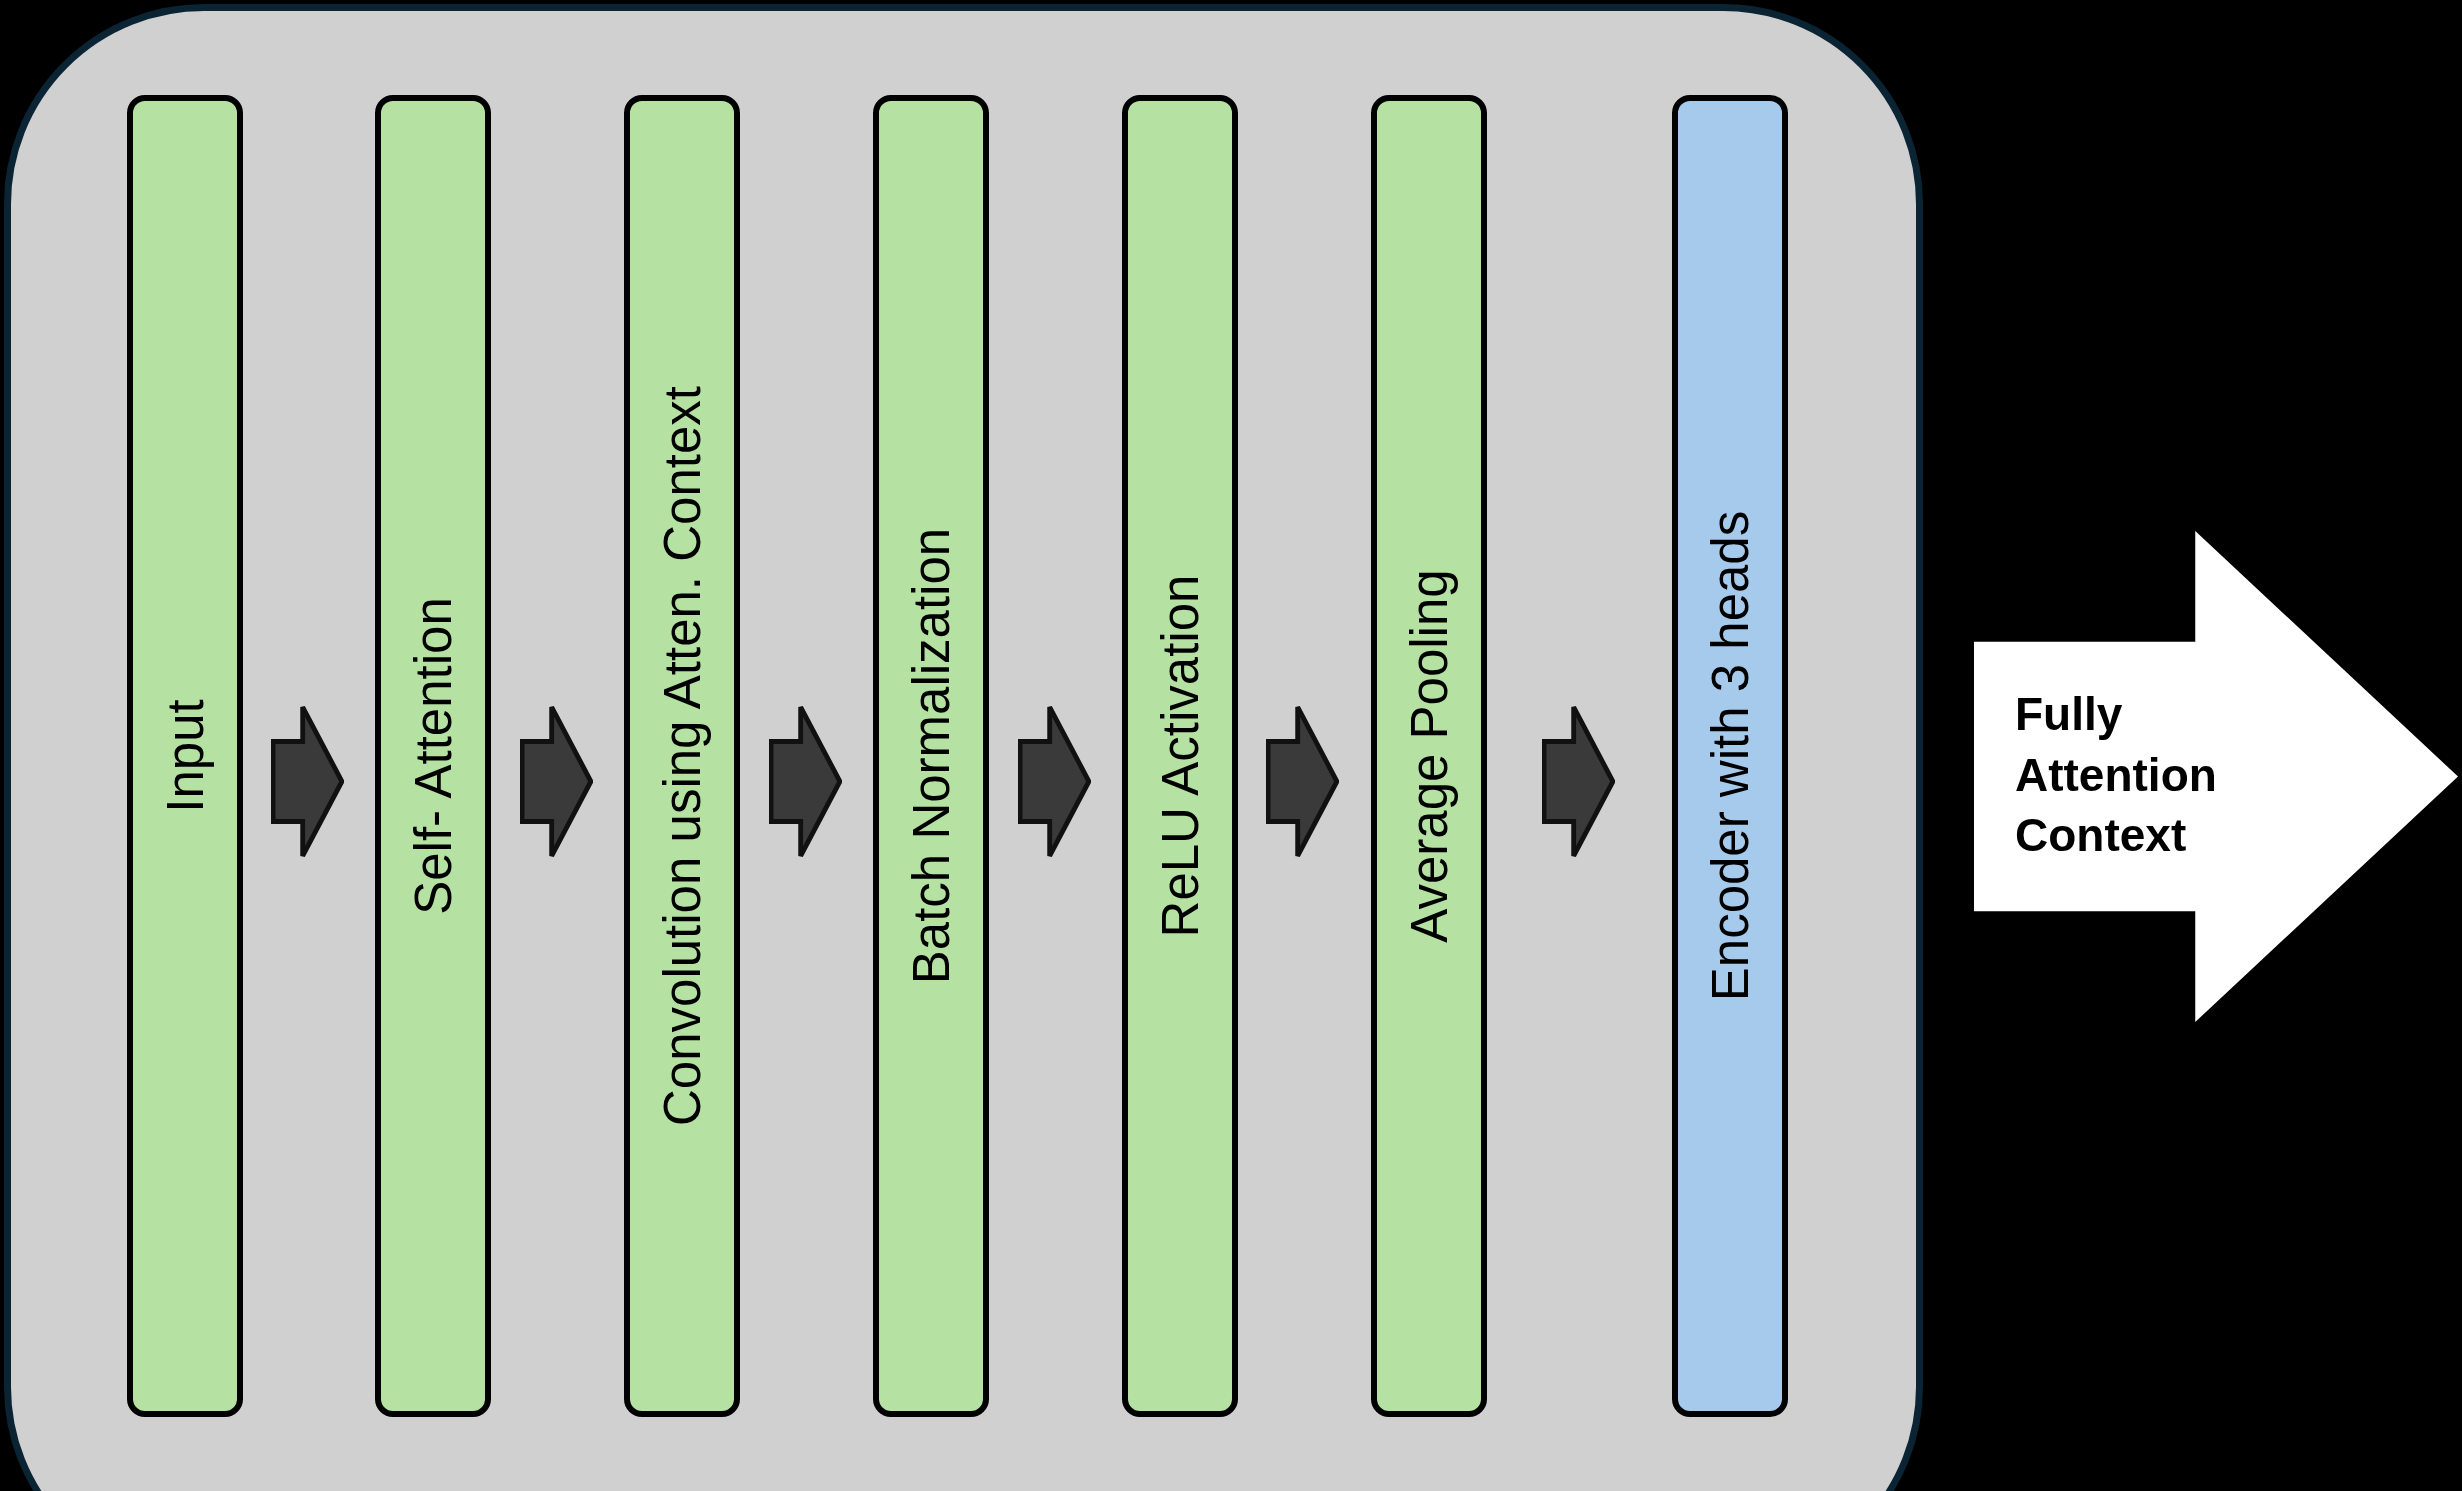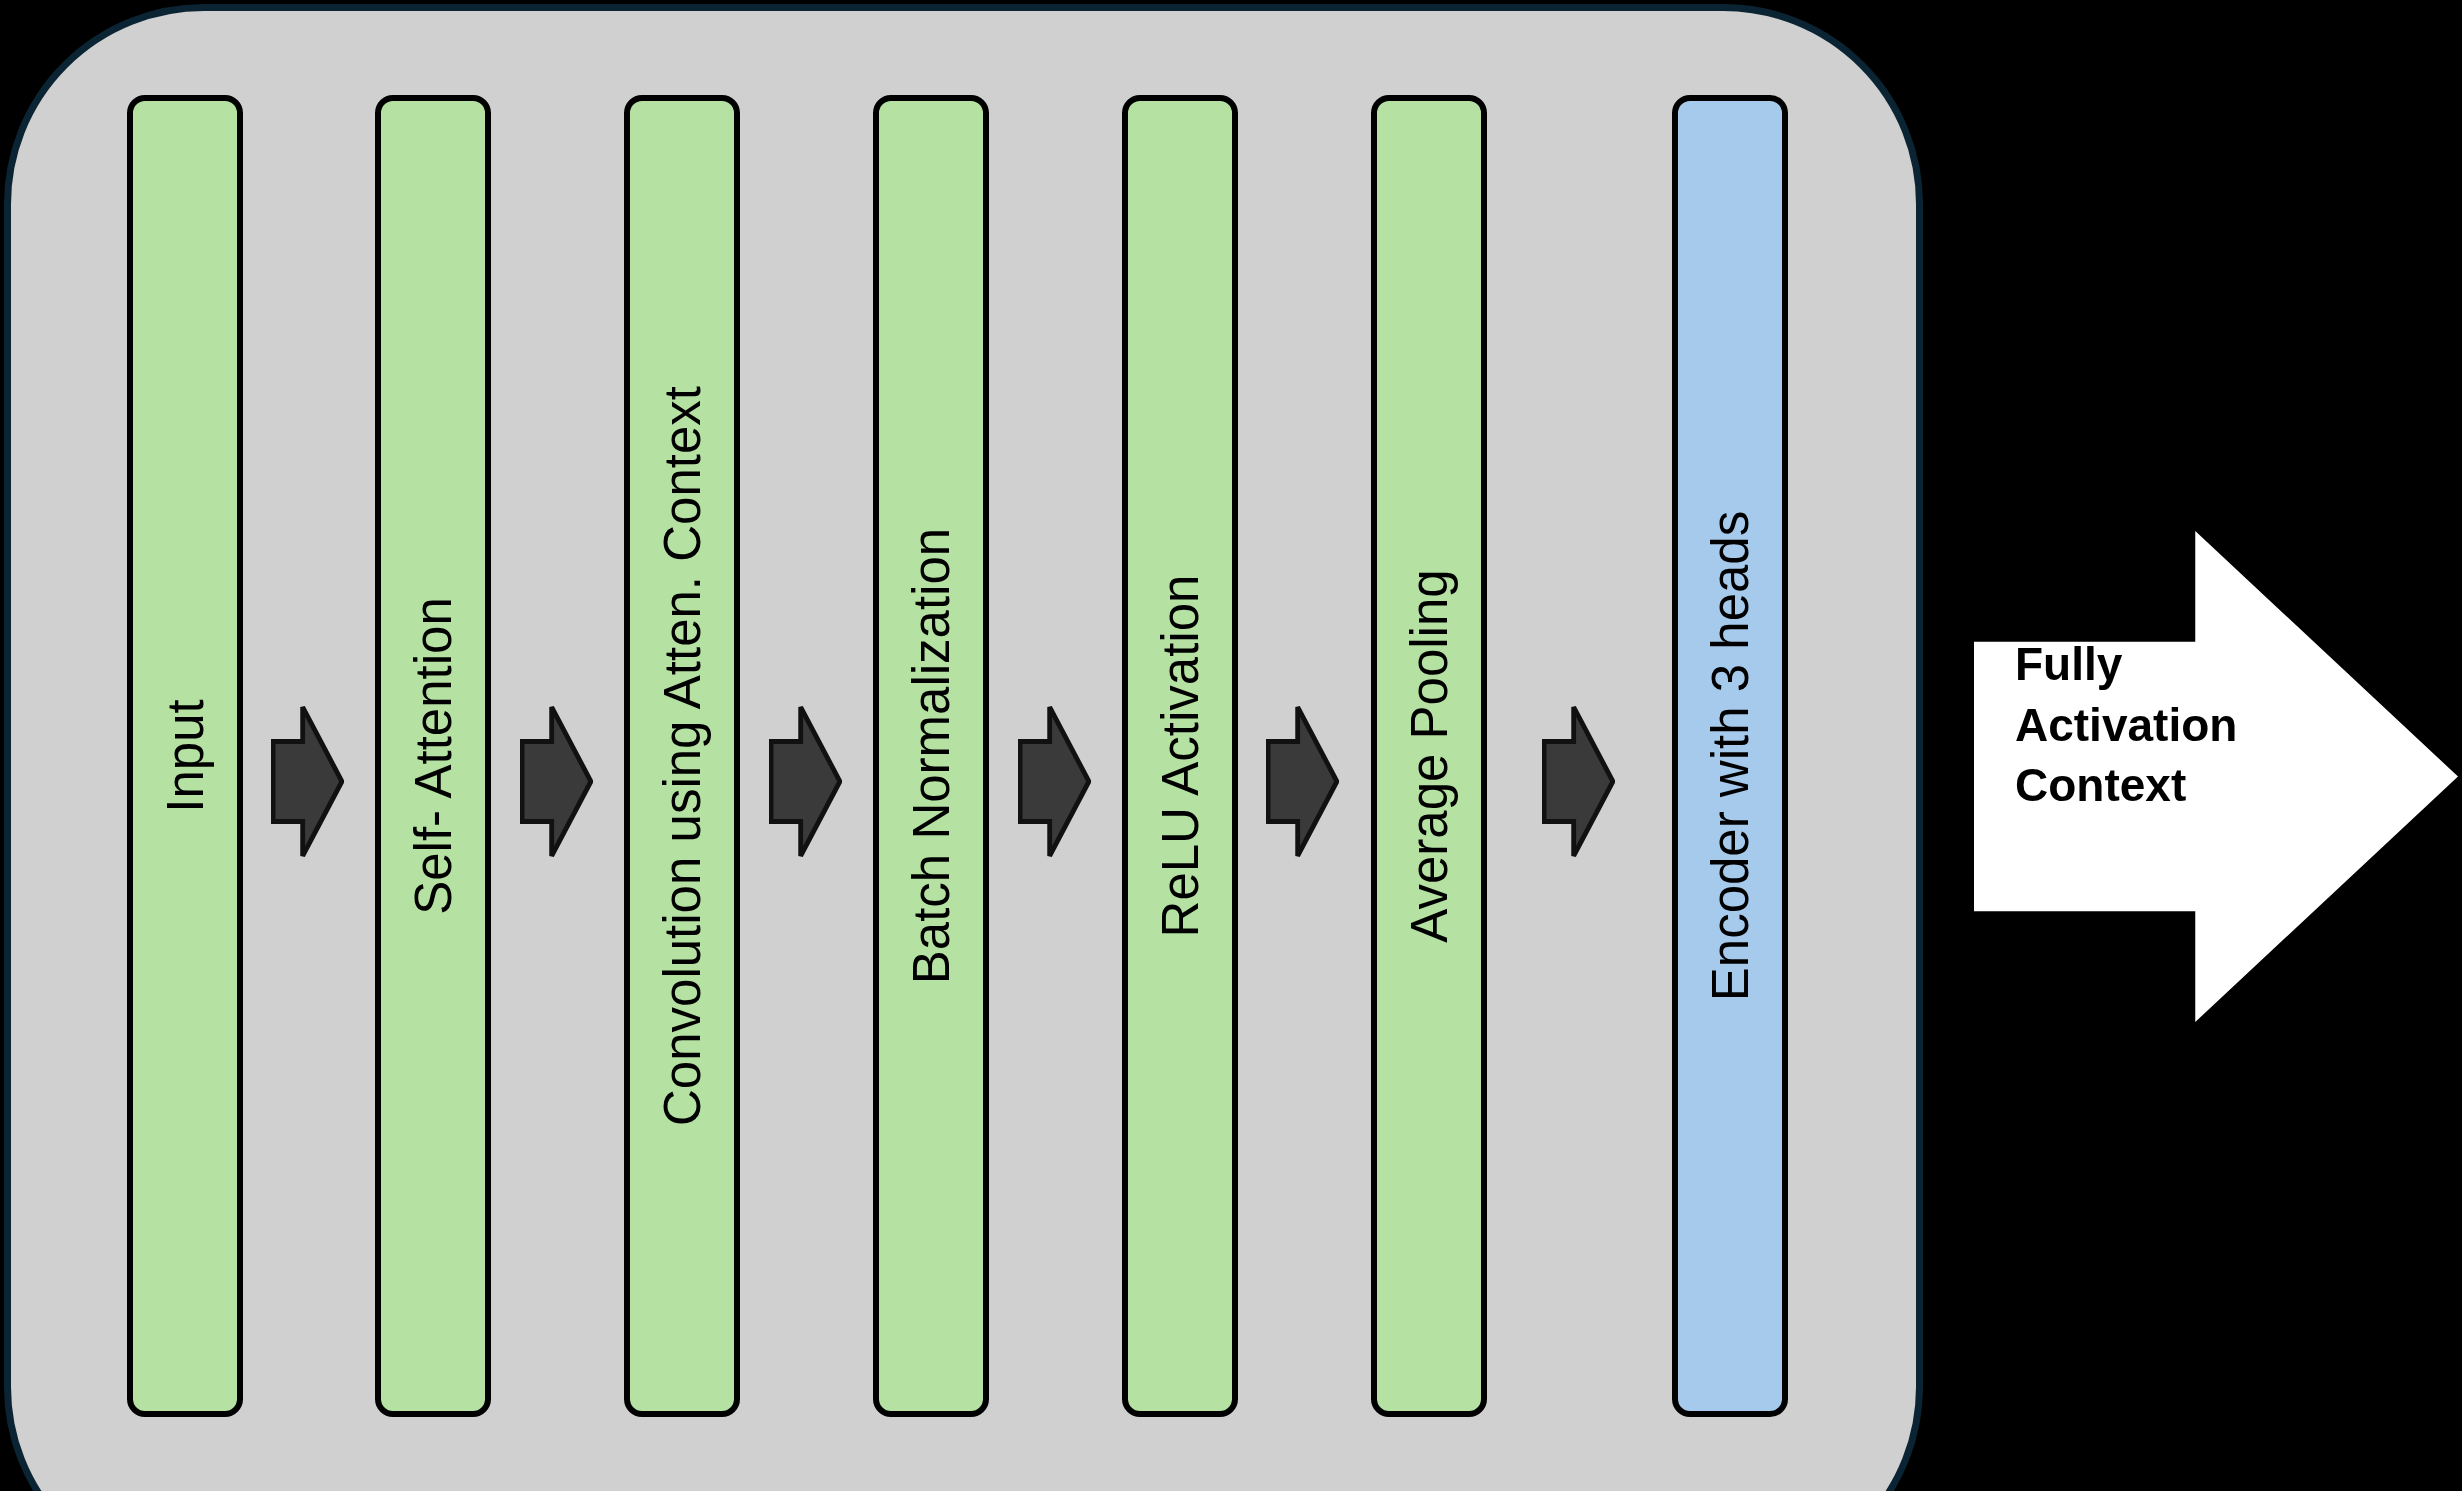--- a/index.html
+++ b/index.html
@@ -89,21 +89,21 @@
     left: 1974px;
     top: 531px;
     width: 484px;
     height: 491px;
   }
   #fc-arrow svg { display: block; width: 100%; height: 100%; }
 
   #fc-arrow-label {
     position: absolute;
     left: 2015px;
-    top: 634px;
+    top: 684px;
     width: 228px;
     font-family: "Liberation Sans", sans-serif;
     font-size: 46px;
     font-weight: bold;
     color: #000000;
     line-height: 1.32;
     pointer-events: none;
   }
   #fc-arrow-label div { white-space: nowrap; }
 </style>
@@ -187,18 +187,18 @@
     </svg>
   </div>
 
   <div id="fc-arrow">
     <svg viewBox="0 0 700 710" xmlns="http://www.w3.org/2000/svg" preserveAspectRatio="none">
       <polygon points="0,160 320,160 320,0 700,355 320,710 320,550 0,550" fill="#ffffff"></polygon>
     </svg>
   </div>
   <div id="fc-arrow-label">
     <div>Fully</div>
-    <div>Activation</div>
+    <div>Attention</div>
     <div>Context</div>
   </div>
 
 </div>
 
 
 </body></html>

